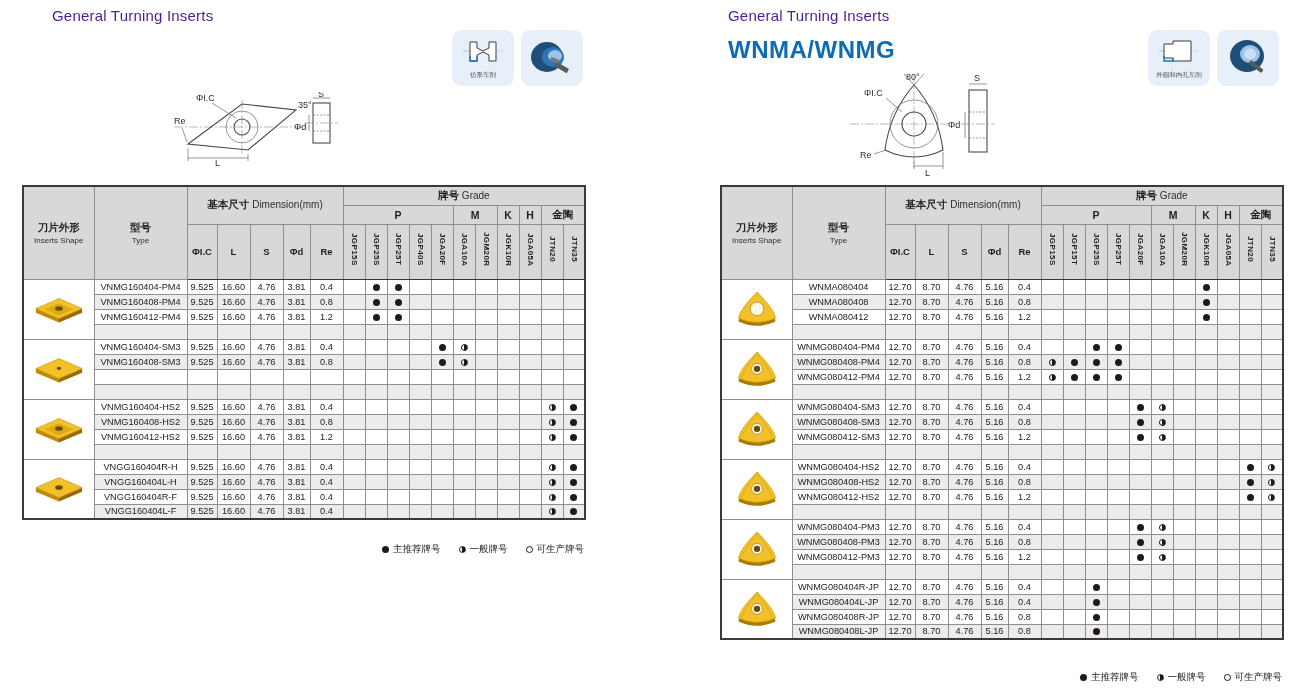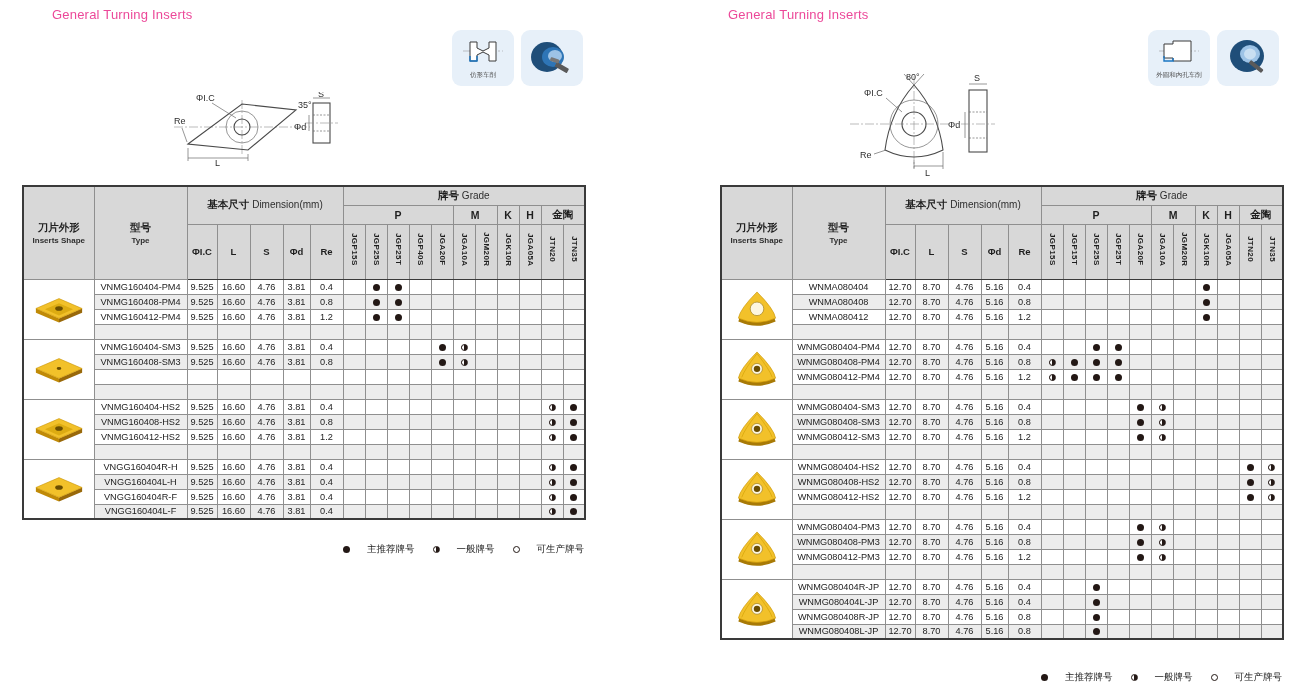--- a/index.html
+++ b/index.html
@@ -2,21 +2,21 @@
 <html><head>
 <meta charset="utf-8">
 <style>
   *{margin:0;padding:0;box-sizing:border-box}
   html,body{width:1296px;height:693px;background:#ffffff;overflow:hidden;
     font-family:"Liberation Sans",sans-serif;-webkit-font-smoothing:antialiased}
   .panel{position:absolute;top:0;width:648px;height:693px}
   #panel-left{left:0}
   #panel-right{left:648px}
 
-  .crumb{position:absolute;font-size:13px;color:#ec4899;letter-spacing:.2px}
+  .crumb{position:absolute;font-size:15px;color:#4c1d95;letter-spacing:.2px}
   #panel-left .crumb{left:52px;top:7px}
   #panel-right .crumb{left:80px;top:7px}
 
   .title{position:absolute;font-size:24px;font-weight:bold;color:#0e6cb5;letter-spacing:.5px}
   #panel-left .title{left:52px;top:36px}
   #panel-right .title{left:80px;top:36px}
 
   .icons{position:absolute;display:flex;gap:7px}
   #panel-left .icons{left:452px;top:30px}
   #panel-right .icons{left:500px;top:30px}
@@ -34,21 +34,21 @@
 
   .tablewrap{position:absolute}
   #panel-left .tablewrap{left:22px;top:185px}
   #panel-right .tablewrap{left:72px;top:185px}
 
   table{border-collapse:collapse;table-layout:fixed;width:562px;border:2px solid #3a3a3a;background:#fff}
   th,td{border:1px solid #8f8f8f;overflow:hidden;white-space:nowrap;padding:0}
   thead th{background:#d8d8d8;color:#1f1f1f;text-align:center;vertical-align:middle}
   thead tr:last-child th{border-bottom:1.8px solid #3a3a3a}
   th.cjk{font-size:10.5px;font-weight:bold}
-  th .en{display:block;font-size:8px;font-weight:bold;color:#2e2e2e;margin-top:1px}
+  th .en{display:block;font-size:8px;font-weight:normal;color:#2e2e2e;margin-top:1px}
   th .en2{font-size:10px;font-weight:normal;color:#2e2e2e}
   th.r1{height:19px}
   th.r2{height:19px;font-size:10.5px;font-weight:bold}
   th.gcol{height:55px}
   .vtext{writing-mode:vertical-rl;text-orientation:mixed;font-size:8px;font-weight:bold;
     letter-spacing:.4px;display:inline-block;line-height:1}
   th.dimcol{font-size:9.5px;font-weight:bold}
   tbody td{height:15px;font-size:9.2px;color:#1c1c1c;text-align:center;vertical-align:middle}
   tbody tr.zeb td{background:#ececec}
   tbody td.shape{background:#fff}
@@ -58,21 +58,21 @@
 
   .dot{display:inline-block;width:7px;height:7px;border-radius:50%;vertical-align:middle}
   .dot.full{background:#231815}
   .dot.half{background:linear-gradient(90deg,#ffffff 45%,#231815 45%);border:1px solid #231815}
   .dot.open{background:#fff;border:1px solid #231815}
 
   .legend{position:absolute;display:flex;gap:18px;justify-content:flex-end;align-items:center;
     font-size:9.5px;color:#1c1c1c}
   #panel-left .legend{left:22px;top:543px;width:562px}
   #panel-right .legend{left:72px;top:671px;width:562px}
-  .litem{display:inline-flex;align-items:center;gap:17px}
+  .litem{display:inline-flex;align-items:center;gap:4px}
 </style>
 </head>
 <body>
 
 <section class="panel" id="panel-left">
   <div class="crumb">General Turning Inserts</div>
 
   <div class="icons">
     <div class="icon-card">
       <svg width="44" height="34" viewBox="0 0 44 34">
@@ -520,20 +520,21 @@
       </span>
       <span class="litem">
         <span class="dot open"></span>
         <span>可生产牌号</span>
       </span>
     </div>
 </section>
 
 <section class="panel" id="panel-right">
   <div class="crumb">General Turning Inserts</div>
+  <h1 class="title">WNMA/WNMG</h1>
 
   <div class="icons">
     <div class="icon-card">
       <svg width="44" height="34" viewBox="0 0 44 34">
         <line x1="2" y1="15" x2="42" y2="15" stroke="#9a9a9a" stroke-width=".6" stroke-dasharray="7 2 2 2"></line>
         <path d="M7,8 h9 v-3 h18 v20 h-18 v-3 h-9 z" fill="#ffffff" stroke="#3a3a3a" stroke-width="1"></path>
         <path d="M7,20 v5 h9 v-3" fill="none" stroke="#1a76c2" stroke-width="1.4"></path>
       </svg>
       <span class="icon-caption">外圆和内孔车削</span>
     </div>

